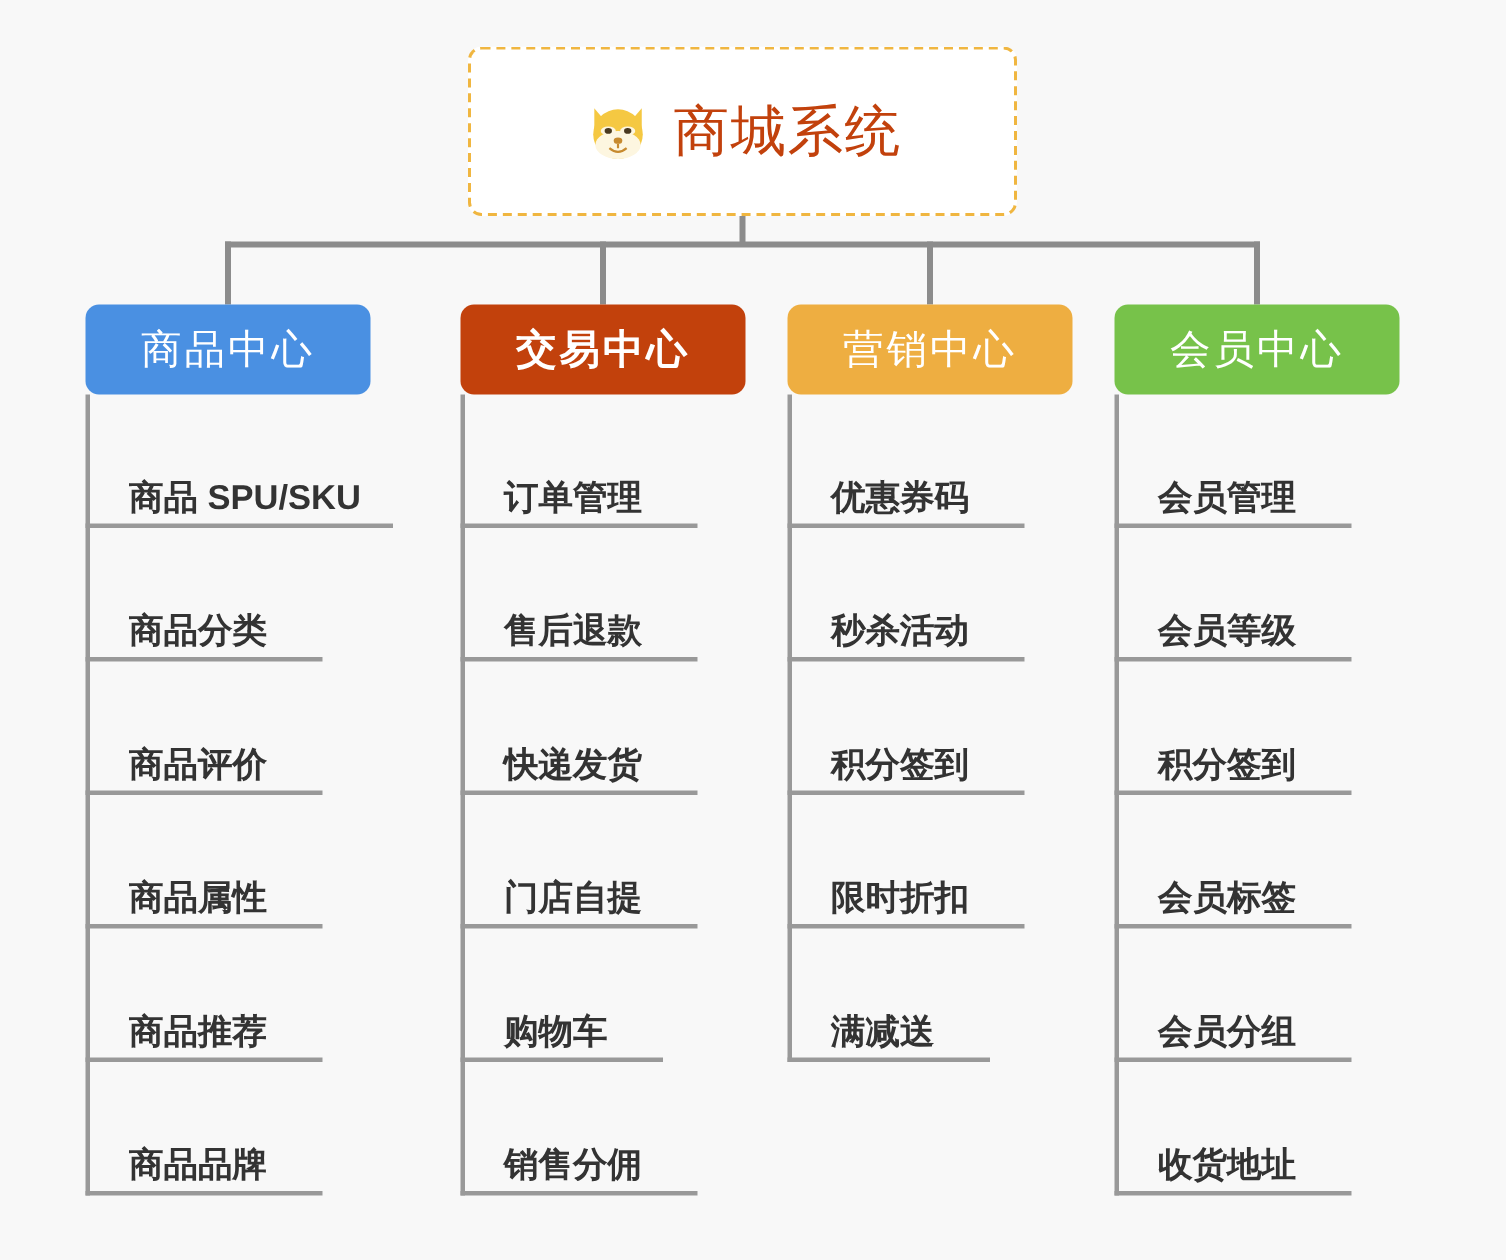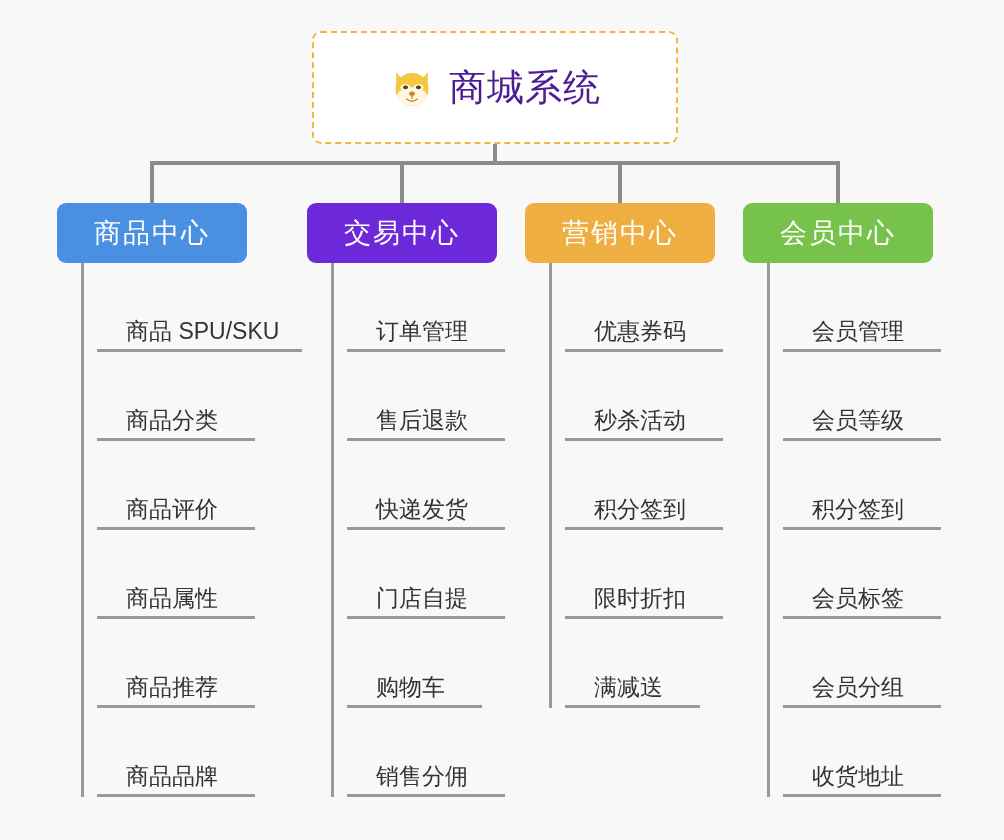--- a/index.html
+++ b/index.html
@@ -76,22 +76,23 @@
     justify-content: center;
     color: #ffffff;
     font-size: 27px;
     letter-spacing: 2px;
     white-space: nowrap;
   }
 
   
   .leaf-list {
     position: relative;
-    margin-left: 24px;
-    padding-left: 16px;
+    margin-left: 0;
+    padding-left: 0;
+    font-weight: bold;
   }
   .spine {
     position: absolute;
     left: 0;
     top: 0;
     bottom: 0;
     width: 3px;
     background: #999999;
   }
   .leaf-item {
@@ -133,21 +134,21 @@
         <ellipse cx="32" cy="44" rx="21" ry="13" fill="#fdf6e0"></ellipse>
         <ellipse cx="23" cy="31" rx="7" ry="4.2" fill="#fdf6e0"></ellipse>
         <ellipse cx="41" cy="31" rx="7" ry="4.2" fill="#fdf6e0"></ellipse>
         <ellipse cx="23" cy="31" rx="3.4" ry="2.6" fill="#4a3a20"></ellipse>
         <ellipse cx="41" cy="31" rx="3.4" ry="2.6" fill="#4a3a20"></ellipse>
         <ellipse cx="32" cy="40" rx="4" ry="3" fill="#c78a2e"></ellipse>
         <path d="M32 43 L32 47" stroke="#c78a2e" stroke-width="2" fill="none"></path>
         <path d="M24 47 q8 7 16 0" stroke="#c78a2e" stroke-width="2" fill="none"></path>
       </svg>
     </span>
-    <span class="root-title" style="color: #4c1d95;">商城系统</span>
+    <span class="root-title" style="color: #c2410c;">商城系统</span>
   </div>
 
   <div class="conn conn-stem" style="background: rgb(140, 140, 140);"></div>
   <div class="conn conn-bus" style="background: rgb(140, 140, 140);"></div>
   <div class="conn conn-drop" style="left: 150px; background: rgb(140, 140, 140);"></div>
   <div class="conn conn-drop" style="left: 400px; background: rgb(140, 140, 140);"></div>
   <div class="conn conn-drop" style="left: 618px; background: rgb(140, 140, 140);"></div>
   <div class="conn conn-drop" style="left: 836px; background: rgb(140, 140, 140);"></div>
 
   <div class="column" style="left:57px;">
@@ -171,21 +172,21 @@
       <div class="leaf-item" style="--ul: 158px;">
         <span class="leaf-label">商品推荐</span>
       </div>
       <div class="leaf-item" style="--ul: 158px;">
         <span class="leaf-label">商品品牌</span>
       </div>
     </div>
   </div>
 
   <div class="column" style="left:307px;">
-    <div class="col-header" style="background: #6d28d9;">
+    <div class="col-header" style="background: #c2410c; font-weight: bold;">
       <span>交易中心</span>
     </div>
     <div class="leaf-list">
       <div class="spine" style="background: rgb(153, 153, 153);"></div>
       <div class="leaf-item" style="--ul: 158px;">
         <span class="leaf-label">订单管理</span>
       </div>
       <div class="leaf-item" style="--ul: 158px;">
         <span class="leaf-label">售后退款</span>
       </div>

